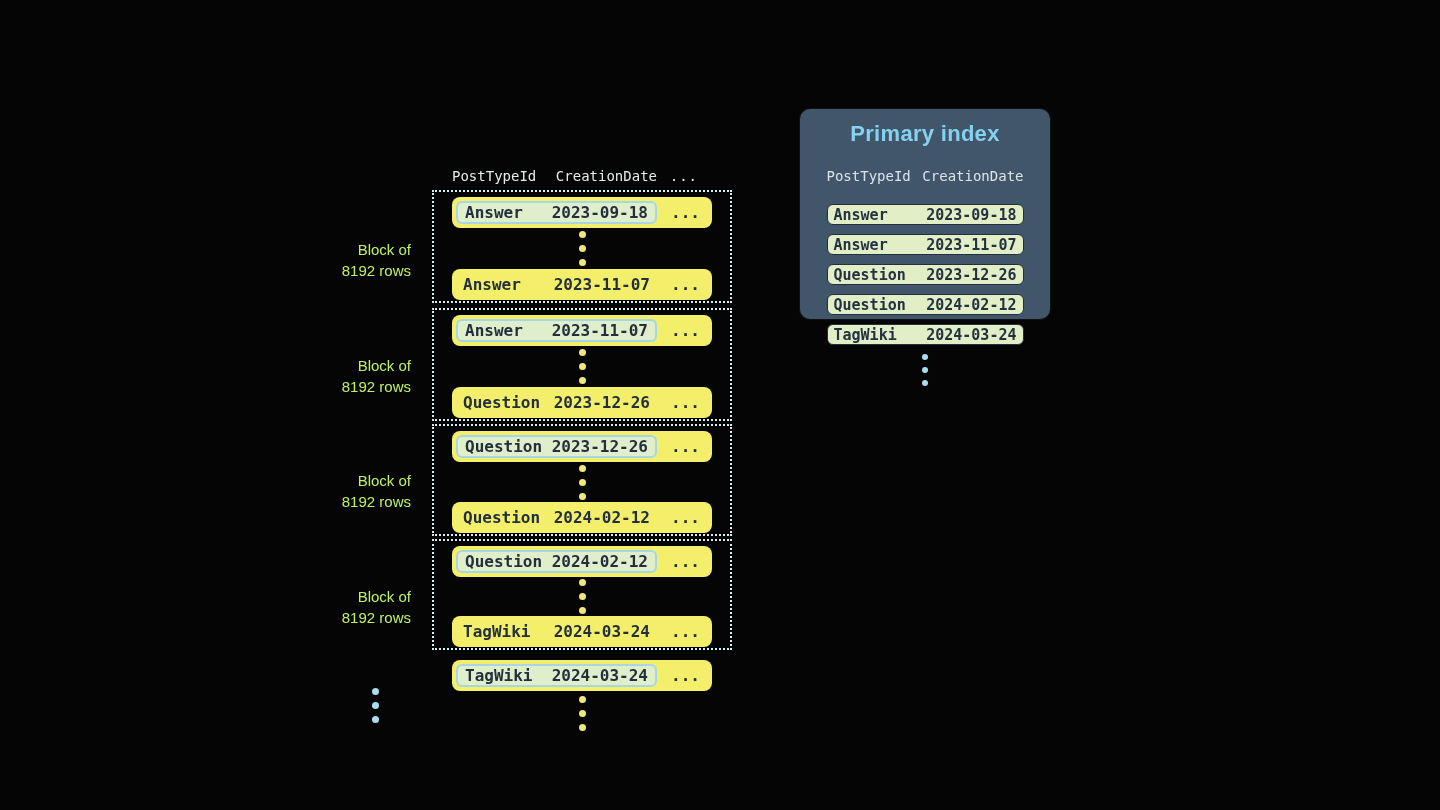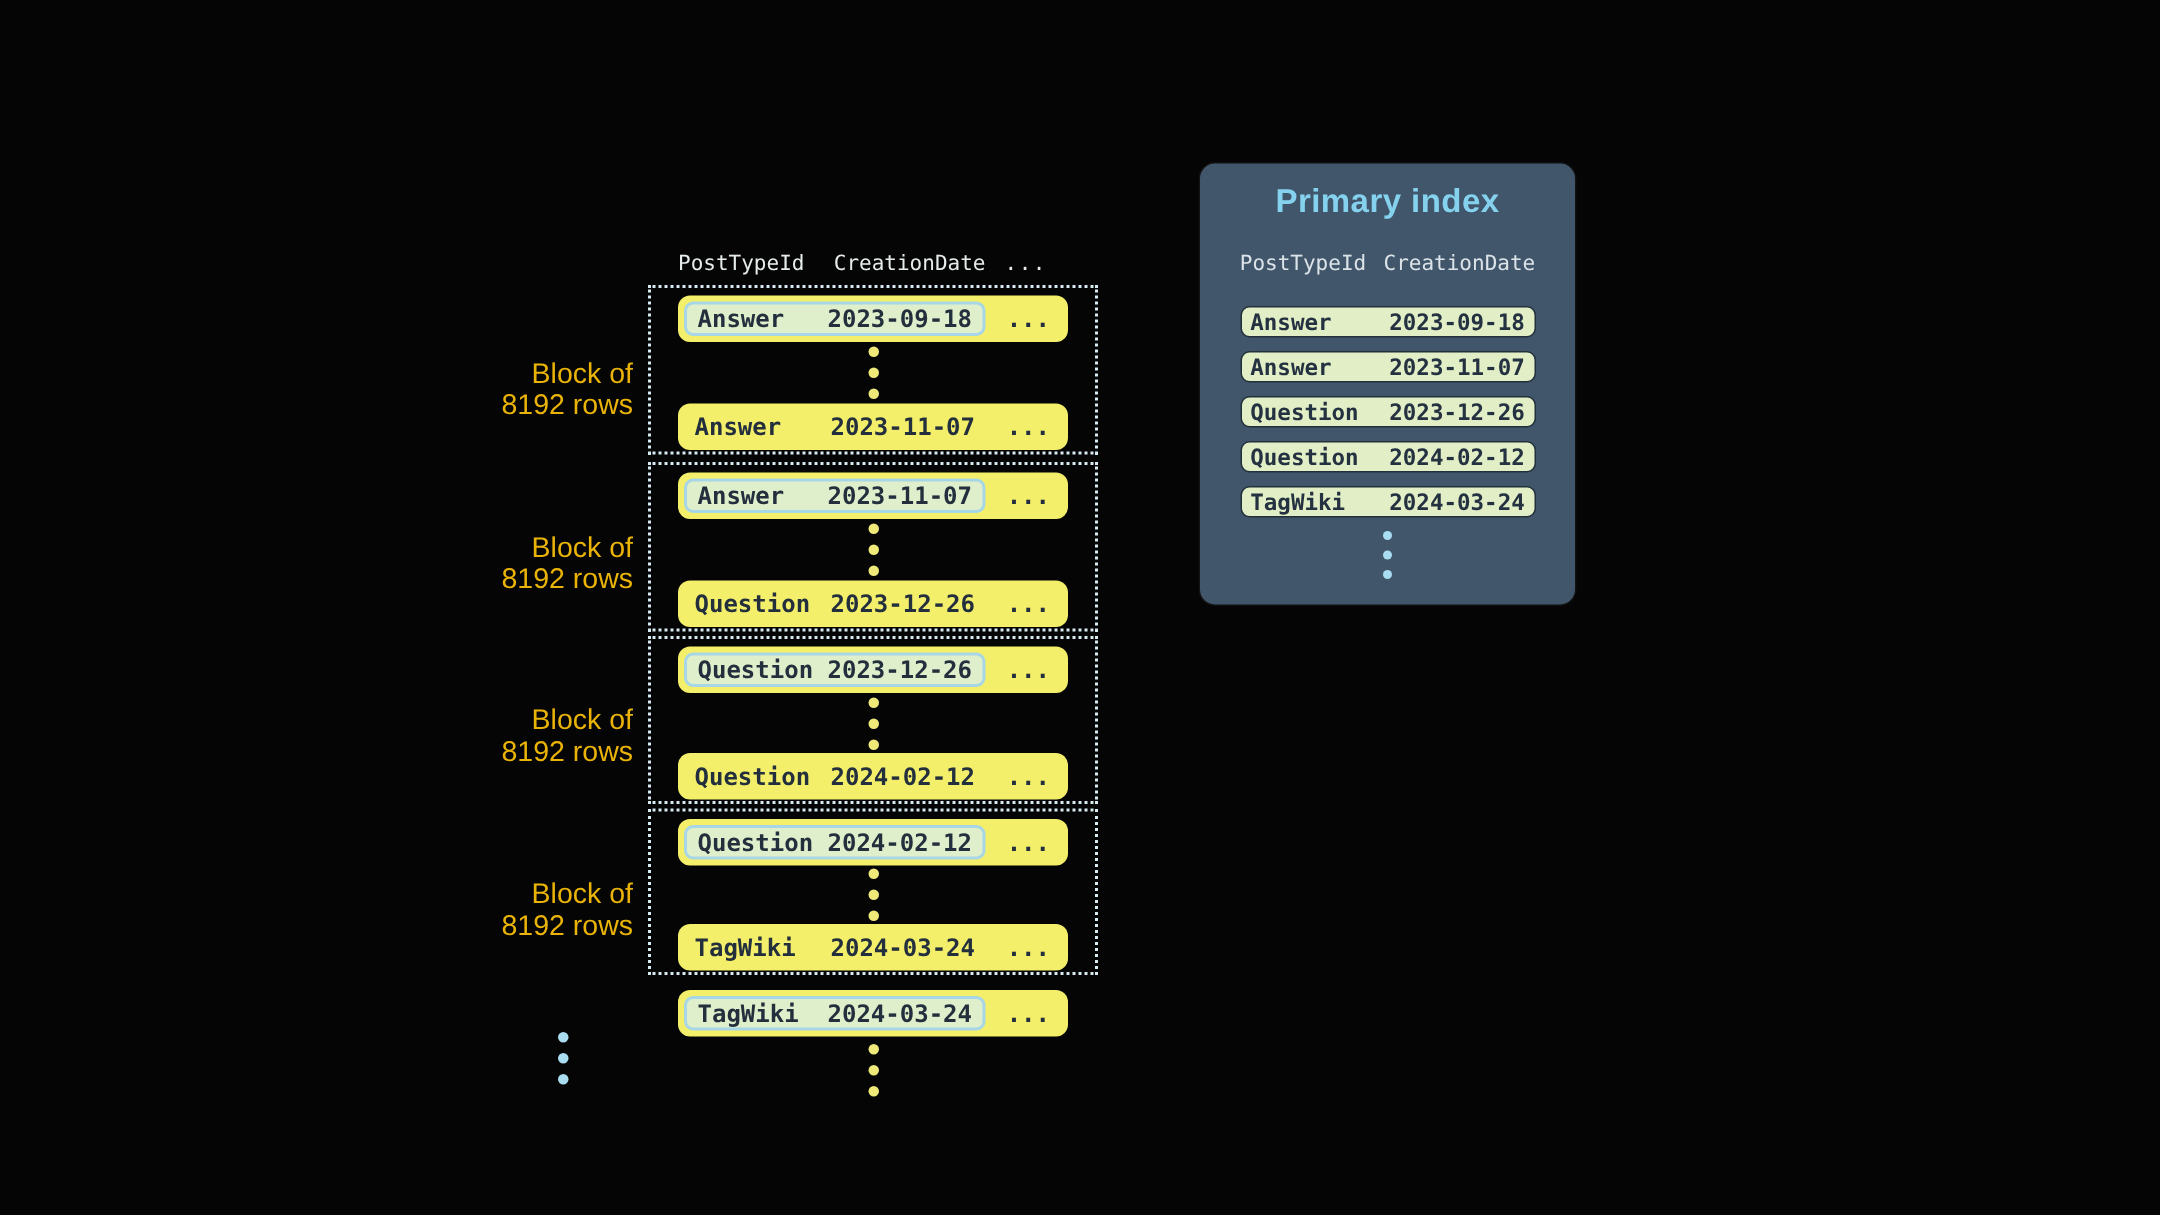--- a/index.html
+++ b/index.html
@@ -28,30 +28,30 @@
             justify-content:space-between;padding:0 7px;box-sizing:border-box;}
   .cell-box.highlight{background:#dfeecb;border:2px solid #a7d7e6;}
   .row-ellipsis{margin-left:auto;letter-spacing:0px;}
 
   .vdots{display:flex;flex-direction:column;align-items:center;gap:7px;}
   .vdots .dot{width:7px;height:7px;border-radius:50%;}
   .vdots.yellow .dot{background:#efe979;}
   .vdots.blue .dot{background:#a9ddf1;}
   .vdots.small .dot{width:6px;height:6px;}
 
-  .block-label{position:absolute;left:242px;width:180px;text-align:right;
-               font-size:19px;line-height:21px;color:#eab308;}
+  .block-label{position:absolute;left:231px;width:180px;text-align:right;
+               font-size:15px;line-height:21px;color:#bef264;}
   .lb1{top:239px;} .lb2{top:355px;} .lb3{top:470px;} .lb4{top:586px;}
 
   .trailing-row{position:absolute;left:452px;top:660px;}
   .trailing-dots{position:absolute;left:432px;top:696px;width:300px;}
   .left-dots{position:absolute;left:358px;top:688px;width:35px;}
 
   
-  .panel{position:absolute;left:800px;top:109px;width:250px;height:294px;
+  .panel{position:absolute;left:800px;top:109px;width:250px;height:210px;
          background:#41566a;border-radius:10px;box-sizing:border-box;padding-top:12px;
          box-shadow:0 0 0 1px rgba(255,255,255,0.05);}
   .panel-title{text-align:center;font-size:22px;font-weight:600;color:#85d2ee;
                line-height:26px;letter-spacing:.3px;}
   .panel-header{width:197px;margin:20px auto 0;display:flex;justify-content:space-between;
                 font-family:"DejaVu Sans Mono",monospace;font-size:14px;color:#dce4e9;
                 line-height:18px;}
   .index-rows{margin-top:19px;}
   .index-row{width:197px;height:21px;margin:0 auto 9px;background:#e1eec6;
              border:1px solid #22303c;border-radius:6px;box-sizing:border-box;

